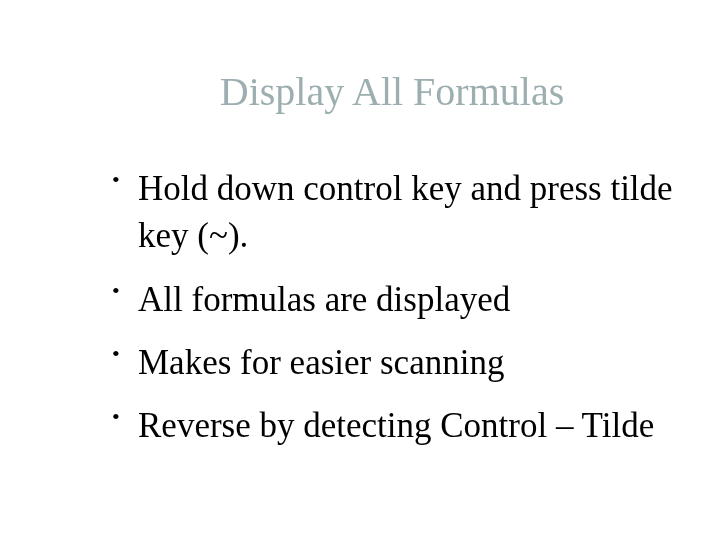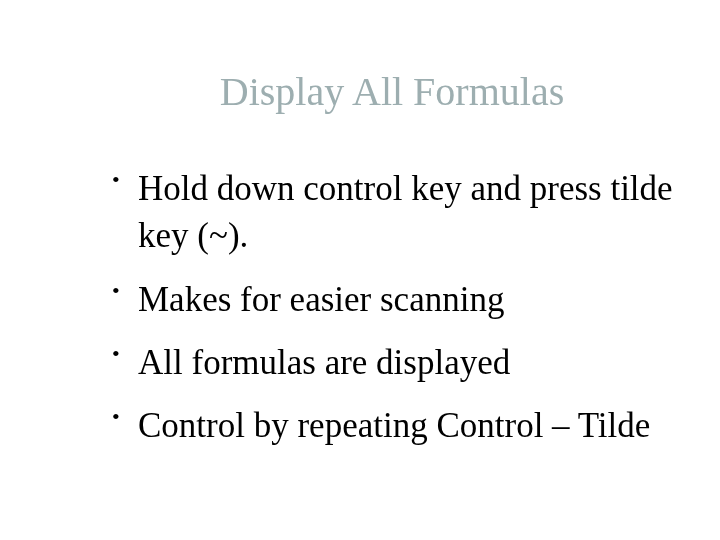--- a/index.html
+++ b/index.html
@@ -40,16 +40,16 @@
       color: #000000;
     }
   </style>
 </head>
 <body>
 
 <h1 class="title">Display All Formulas</h1>
 
 <ul class="bullet-list">
   <li class="bullet-item">Hold down control key and press tilde key (~).</li>
+  <li class="bullet-item">All formulas are displayed</li>
   <li class="bullet-item">Makes for easier scanning</li>
-  <li class="bullet-item">All formulas are displayed</li>
-  <li class="bullet-item">Control by repeating Control – Tilde</li>
+  <li class="bullet-item">Reverse by detecting Control – Tilde</li>
 </ul>
 
 </body></html>

